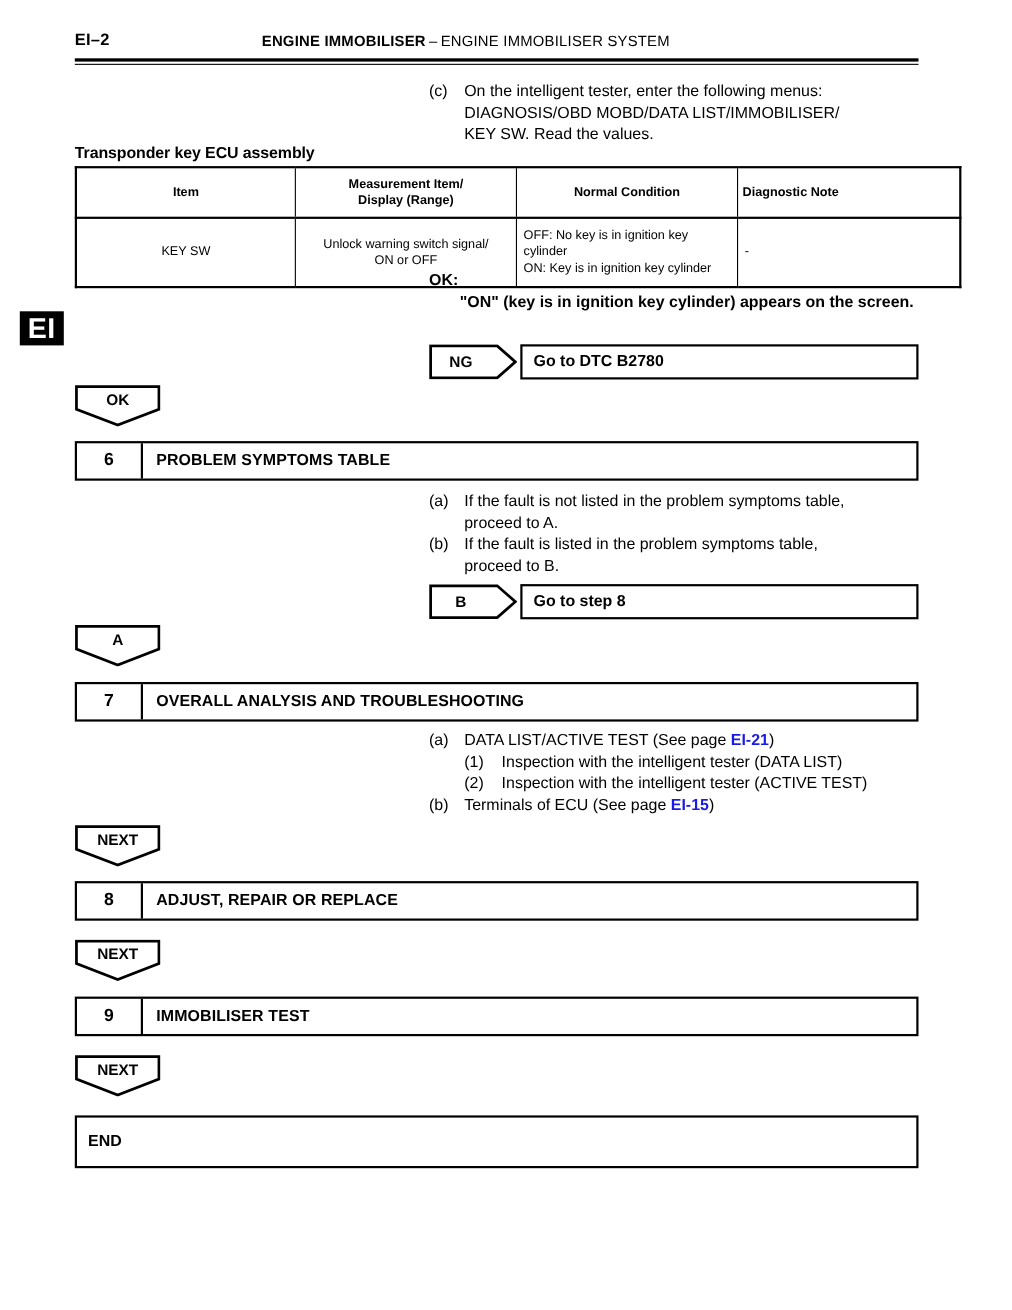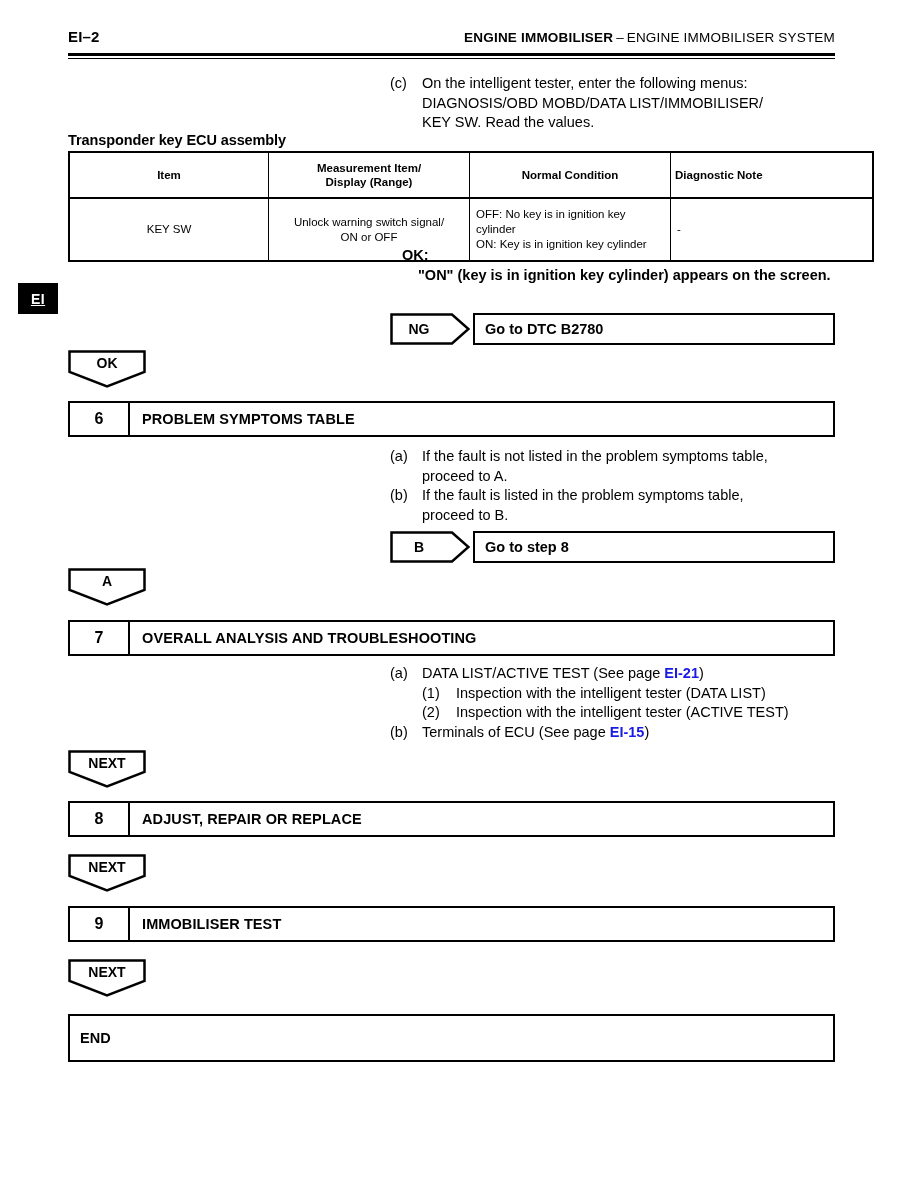--- a/index.html
+++ b/index.html
@@ -30,21 +30,21 @@
     position: absolute;
     left: 0; top: 0;
     font-size: 15px;
     font-weight: bold;
     letter-spacing: 0.2px;
   }
   .header-title {
     position: absolute;
     left: 170px; top: 2px;
     width: 597px;
-    text-align: right;
+    text-align: left;
     font-size: 13.5px;
     white-space: nowrap;
   }
   .header-title .ht-bold { font-weight: bold; letter-spacing: 0.2px; }
   .header-title .ht-dash { font-weight: normal; padding: 0 3px; }
   .header-title .ht-rest { font-weight: normal; letter-spacing: 0.2px; }
 
   .rule-thick {
     position: absolute;
     left: 68px; top: 53px;
@@ -58,27 +58,26 @@
     background: #000;
   }
 
   
   .ei-tab {
     position: absolute;
     left: 18px; top: 283px;
     width: 40px; height: 31px;
     background: #000;
     color: #fff;
-    font-size: 14px;
+    font-size: 26px;
     font-weight: bold;
     display: flex;
     align-items: center;
     justify-content: center;
     letter-spacing: 0.5px;
-    text-decoration: underline;
   }
 
   
   .instr {
     position: absolute;
     font-size: 14.5px;
     line-height: 19.5px;
   }
   .instr-row { display: flex; }
   .instr-label {
@@ -141,21 +140,21 @@
   .dtable thead th:first-child { border-left: 2px solid #000; }
   .dtable thead th:last-child { border-right: 2px solid #000; }
 
   
   .ok-block {
     position: absolute;
     font-size: 14.5px;
     line-height: 19.5px;
     font-weight: bold;
   }
-  .ok-title { margin-left: 12px; }
+  .ok-title { margin-left: 0; }
   .ok-text { margin-left: 28px; }
 
   
   .judge-row { position: absolute; height: 32px; }
   .judge-tag {
     position: absolute;
     left: 0; top: 0;
     width: 80px; height: 32px;
   }
   .judge-tag svg { display: block; }

